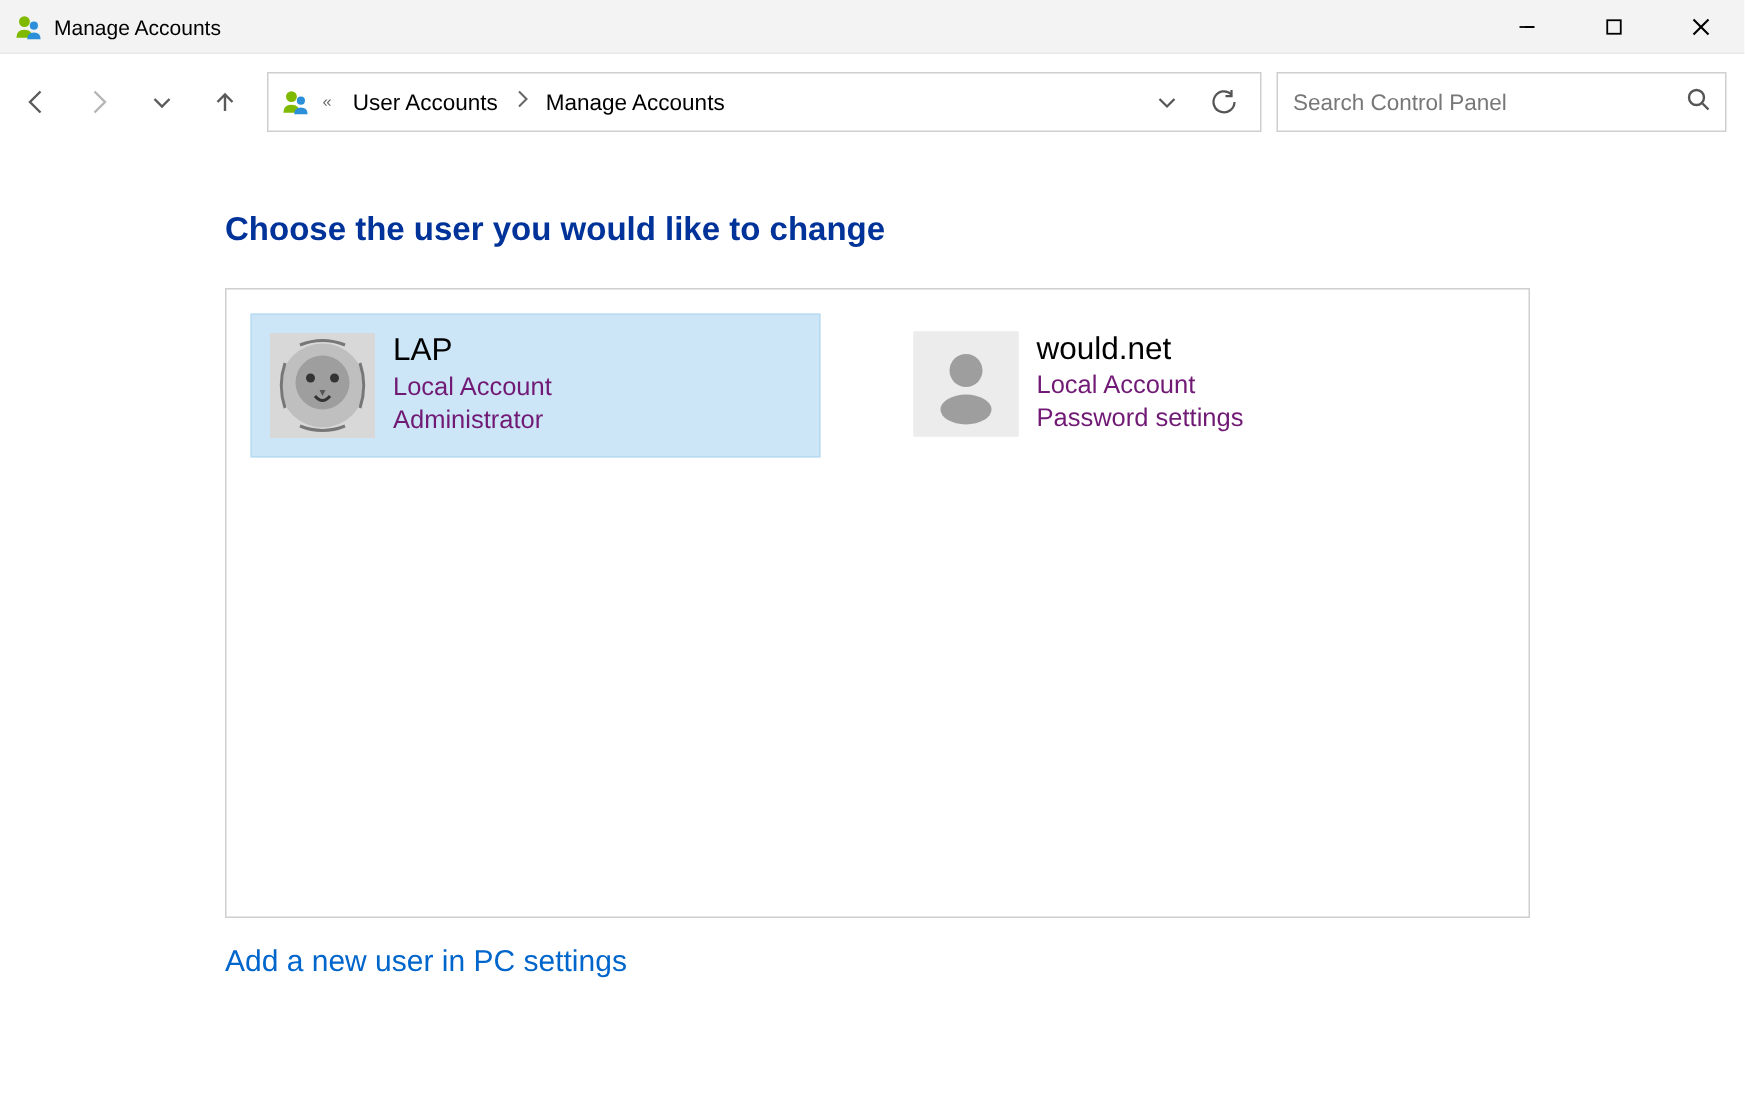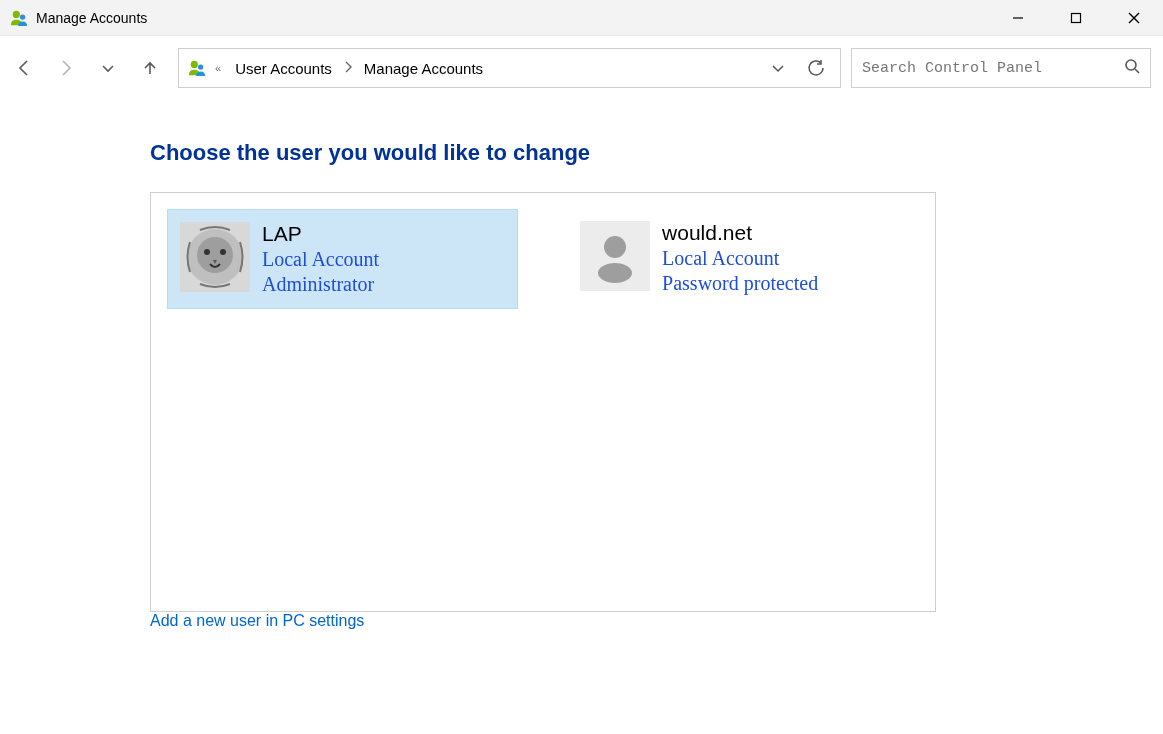--- a/index.html
+++ b/index.html
@@ -114,38 +114,37 @@
       padding: 0 10px;
       background:#fff;
     }
     .search-input {
       flex:1;
       border:none;
       outline:none;
       font-size: 15px;
       color:#000;
       background:transparent;
-      font-family:Liberation Mono, monospace;
     }
     .search-input::placeholder { color:#777; }
     .search-icon { color:#555; }
 
     
     .content {
       padding: 40px 0 0 150px;
       width: 1020px;
     }
     .page-heading {
       color: #003399;
       font-size: 22px;
       font-weight: 700;
       margin-bottom: 26px;
     }
     .accounts-box {
-      width: 786px;
+      width: 870px;
       height: 420px;
       border: 1px solid #cfcfcf;
       padding: 16px;
       display: flex;
       align-items: flex-start;
       gap: 50px;
     }
     .account-tile {
       display: flex;
       align-items: flex-start;
@@ -170,27 +169,27 @@
       background: linear-gradient(135deg,#b9b9b9,#e2e2e2);
     }
     .avatar svg { width:100%; height:100%; }
     .account-info { display:flex; flex-direction:column; gap:2px; }
     .account-name {
       font-size: 21px;
       color: #000;
       font-weight: 400;
     }
     .account-line1, .account-line2 {
-      font-size: 20px;
-      color: #1d4ed8;
-      font-family: Liberation Serif, serif;
+      font-size: 17px;
+      color: #701a75;
     }
     .add-user-link {
       display: inline-block;
-      font-size: 16px;
+      margin-top: 18px;
+      font-size: 20px;
       color: #0066cc;
       cursor: pointer;
     }
   </style>
 </head>
 <body>
 
 <div class="title-bar">
   <div class="title-left">
     <span class="title-icon">
@@ -323,20 +322,20 @@
       <div class="avatar">
         <svg viewBox="0 0 70 70">
           <rect width="70" height="70" fill="#ececec"></rect>
           <circle cx="35" cy="26" r="11" fill="#9e9e9e"></circle>
           <ellipse cx="35" cy="52" rx="17" ry="10" fill="#9e9e9e"></ellipse>
         </svg>
       </div>
       <div class="account-info">
         <div class="account-name">would.net</div>
         <div class="account-line1">Local Account</div>
-        <div class="account-line2">Password protected</div>
+        <div class="account-line2">Password settings</div>
       </div>
     </div>
 
   </div>
 
   <a class="add-user-link">Add a new user in PC settings</a>
 </div>
 
 </body></html>

